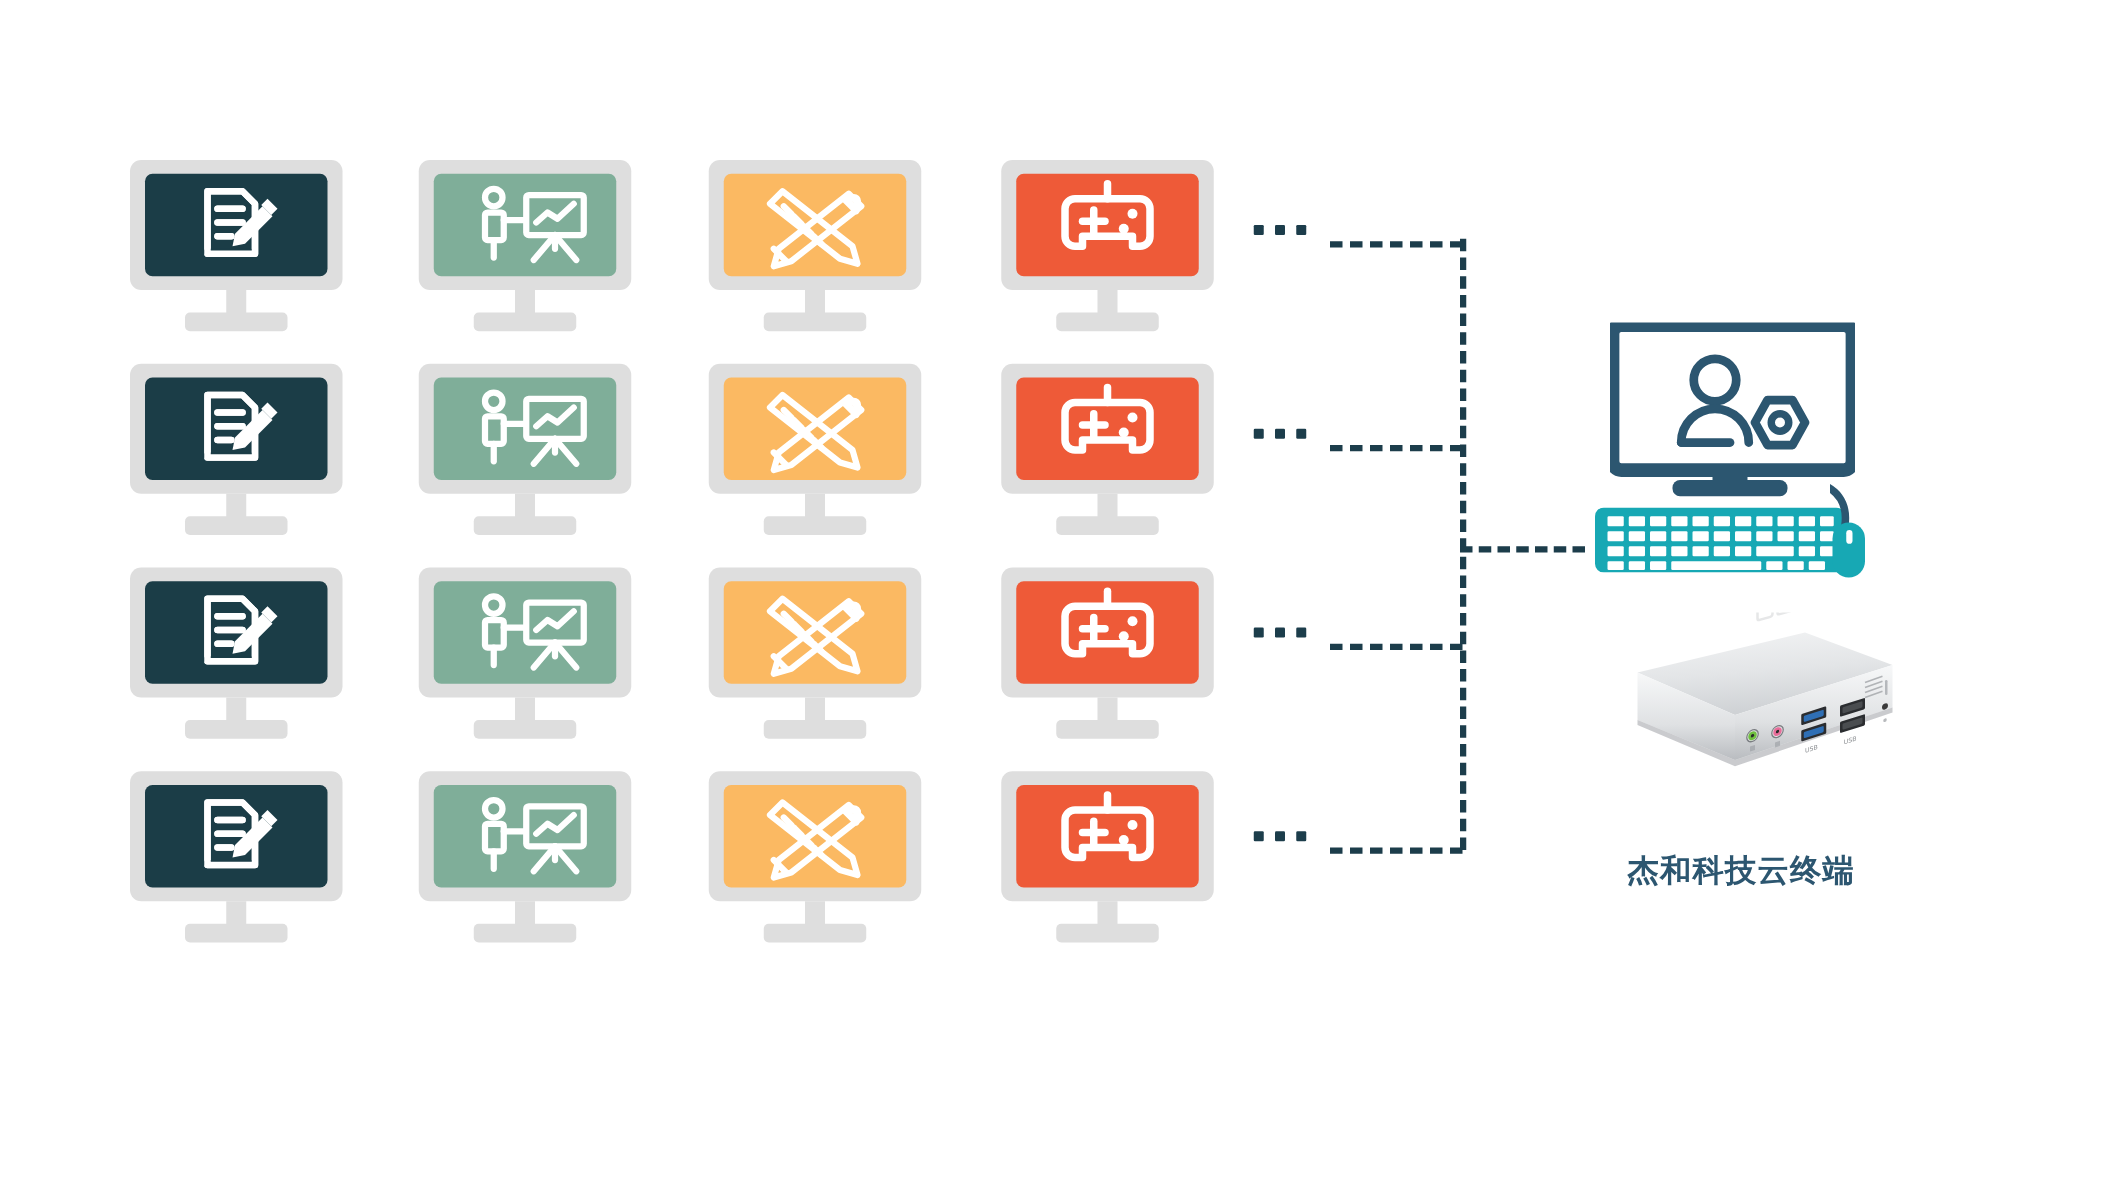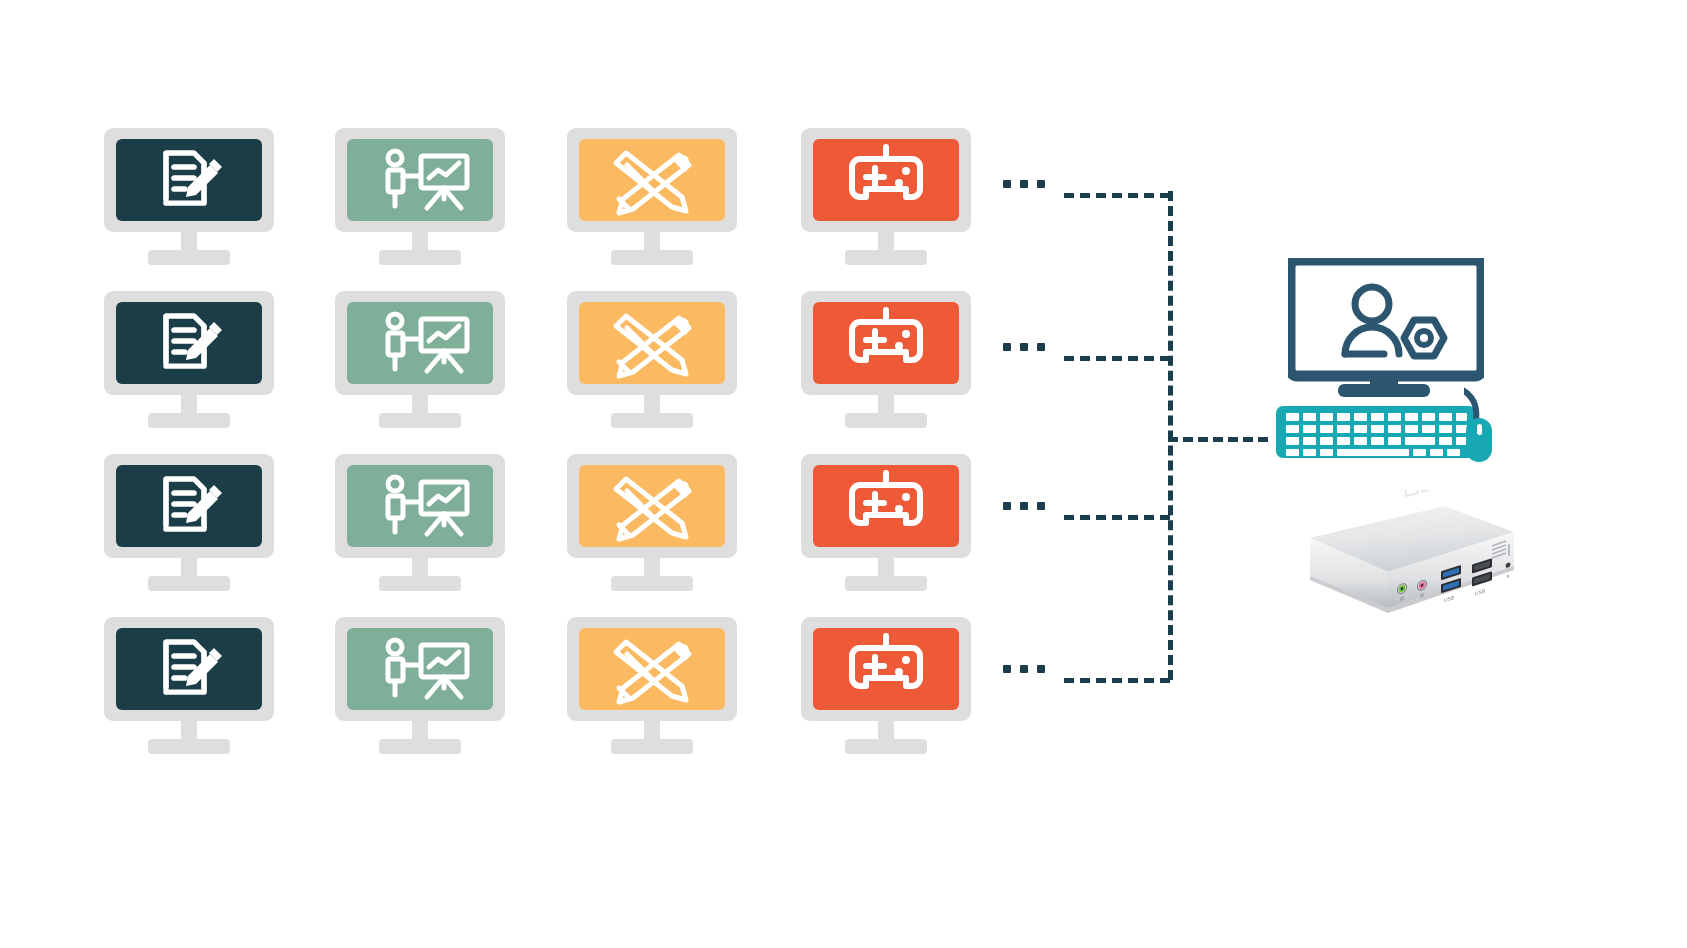--- a/index.html
+++ b/index.html
@@ -753,14 +753,15 @@
         <line x1="224" y1="56" x2="238" y2="51"></line>
         <line x1="224" y1="60" x2="238" y2="55"></line>
         <line x1="224" y1="64" x2="238" y2="59"></line>
         <line x1="224" y1="68" x2="238" y2="63"></line>
       </g>
 
       <rect x="240" y="54" width="2" height="12" rx="1" fill="#b5b8bc"></rect>
     </svg>
   </div>
 
+  <div class="device-label">杰和科技云终端</div>
 
 </div>
 
 </body></html>

